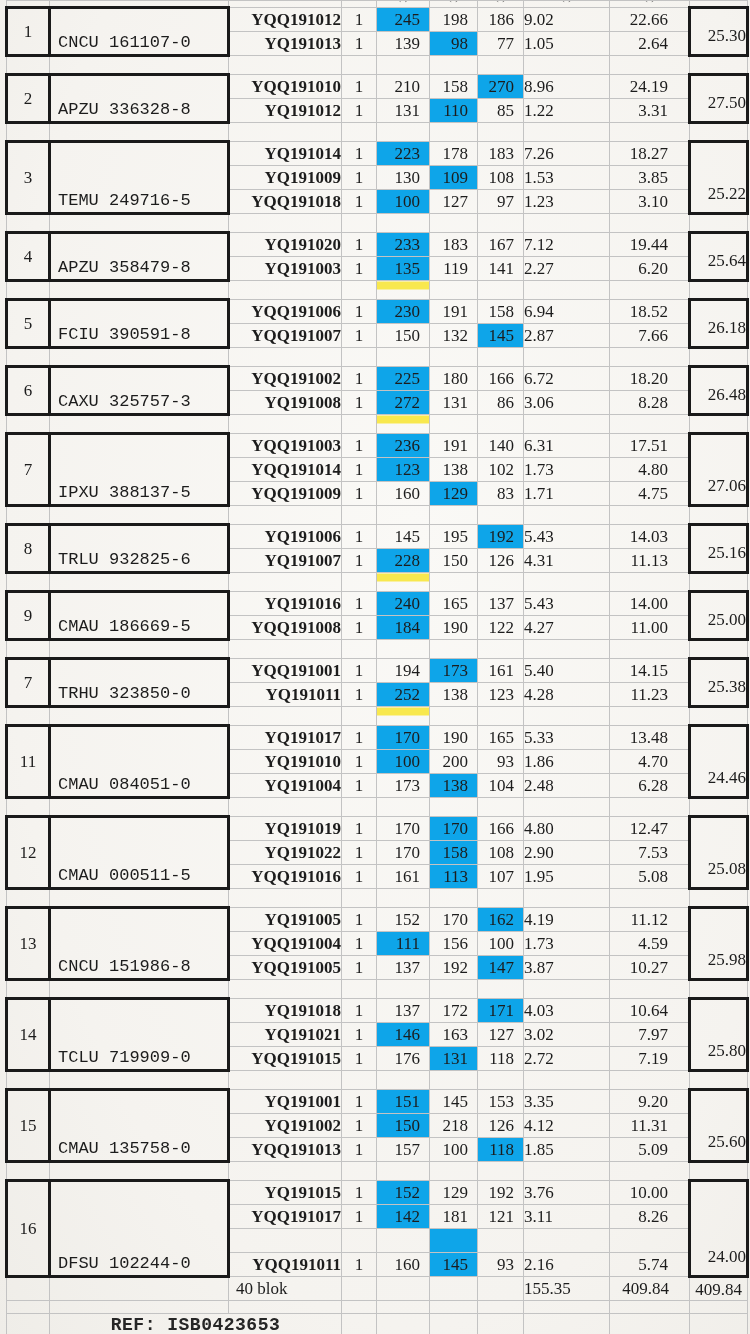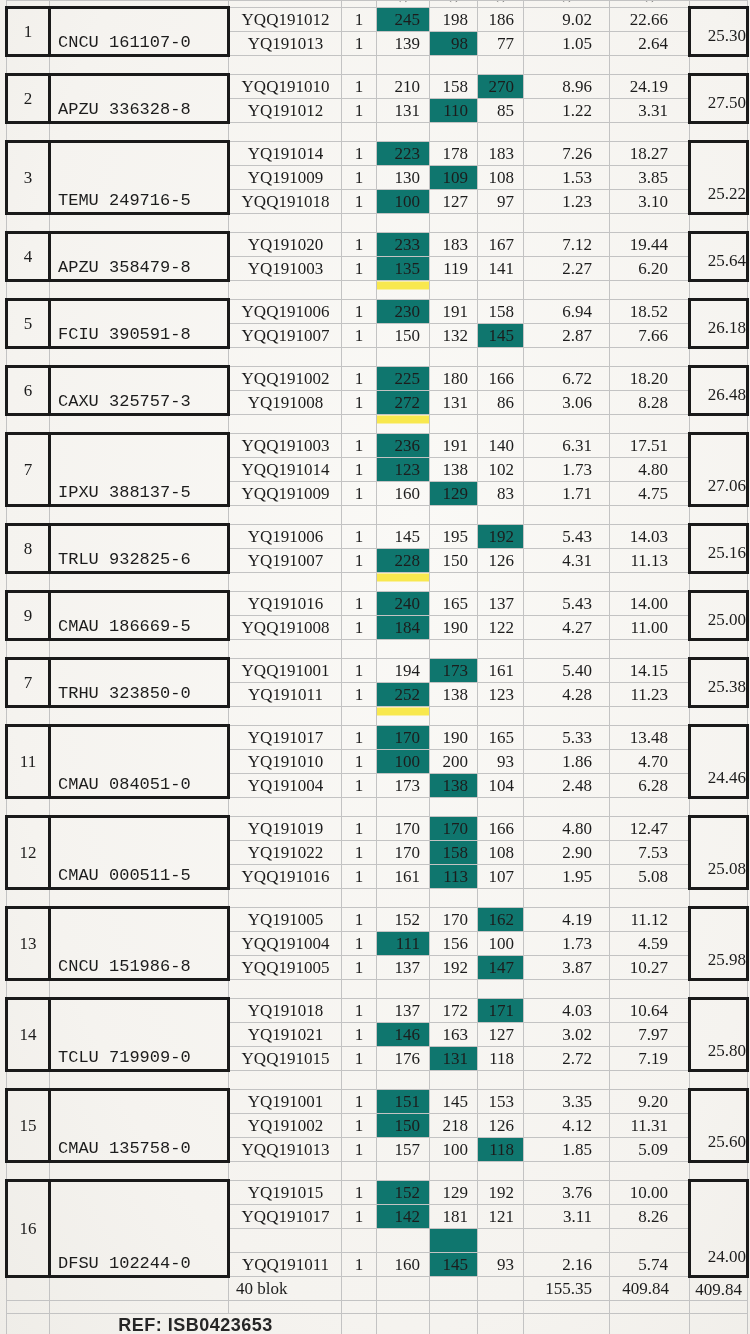--- a/index.html
+++ b/index.html
@@ -18,32 +18,32 @@
   tr.sliver{height:6px;}
   tr.r{height:24px;}
   tr.sp{height:19px;}
   tr.sum{height:24px;margin-left:48px;}
   tr.gap{height:13px;}
   tr.refrow{height:22px;}
   td.boxA,td.boxB,td.boxJ{border:3px solid #1a1a1a;}
   td.boxA{text-align:center;}
   td.boxB{vertical-align:bottom;padding:0 0 3px 7px;font-family:Liberation Mono, monospace;}
   td.boxJ{vertical-align:bottom;text-align:right;padding-bottom:10px;}
-  td.code{text-align:center;}
+  td.code{text-align:right;font-weight:bold;}
   td.qty{text-align:center;}
   td.v{text-align:right;padding-right:9px;}
-  td.d1{text-align:right;padding-right:17px;}
+  td.d1{text-align:left;padding-right:17px;}
   td.d2{text-align:right;padding-right:20px;}
-  td.hl{background:#0f766e;}
+  td.hl{background:#0ea5e9;}
   td.bleed{background:linear-gradient(180deg,#f8e84e 0px,#f8e84e 8px,rgba(0,0,0,0) 8px);}
   tr.sum td.lbl{text-align:left;padding-left:7px;}
   tr.sum td.jv{text-align:right;padding-right:5px;}
   .frag{height:6px;overflow:hidden;}
   .frag span{display:block;transform:translateY(-13px);font-size:14px;color:#6b6b6b;text-align:center;}
-  td.reflbl{font-family:Liberation Sans, sans-serif;font-weight:bold;font-size:18px;text-align:center;color:#262626;letter-spacing:.5px;}
+  td.reflbl{font-family:Liberation Mono, monospace;font-weight:bold;font-size:18px;text-align:center;color:#262626;letter-spacing:.5px;}
 </style>
 </head>
 <body>
 
 <table class="sheet">
   <colgroup>
     <col style="width:43px">
       <col style="width:179px">
       <col style="width:113px">
       <col style="width:35px">

